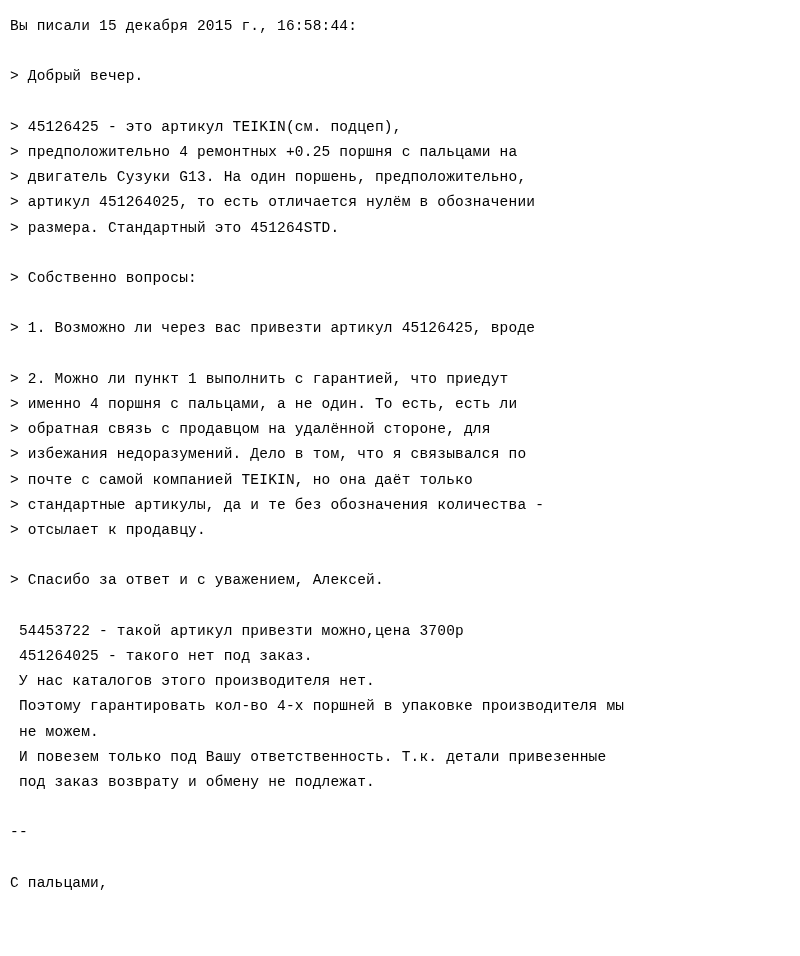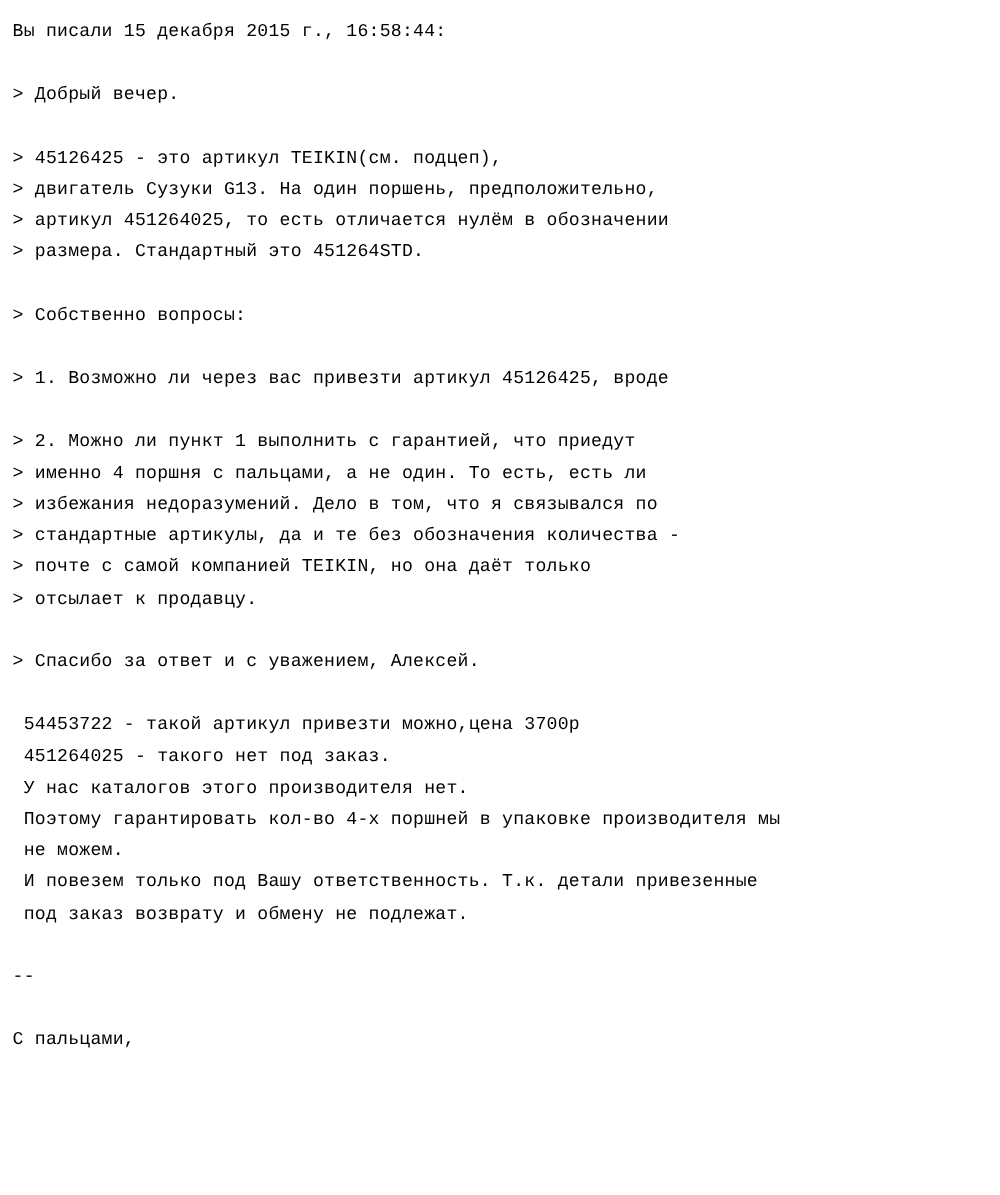--- a/index.html
+++ b/index.html
@@ -33,33 +33,35 @@
 </style>
 </head>
 <body>
 
 <div class="page">
   <div class="line">Вы писали 15 декабря 2015 г., 16:58:44:</div>
   <div class="line blank"></div>
   <div class="line">&gt; Добрый вечер.</div>
   <div class="line blank"></div>
   <div class="line">&gt; 45126425 - это артикул TEIKIN(см. подцеп),</div>
+  <div class="line">&gt; предположительно 4 ремонтных +0.25 поршня с пальцами на</div>
   <div class="line">&gt; двигатель Сузуки G13. На один поршень, предположительно,</div>
   <div class="line">&gt; артикул 451264025, то есть отличается нулём в обозначении</div>
   <div class="line">&gt; размера. Стандартный это 451264STD.</div>
   <div class="line blank"></div>
   <div class="line">&gt; Собственно вопросы:</div>
   <div class="line blank"></div>
   <div class="line">&gt; 1. Возможно ли через вас привезти артикул 45126425, вроде</div>
   <div class="line blank"></div>
   <div class="line">&gt; 2. Можно ли пункт 1 выполнить с гарантией, что приедут</div>
   <div class="line">&gt; именно 4 поршня с пальцами, а не один. То есть, есть ли</div>
+  <div class="line">&gt; обратная связь с продавцом на удалённой стороне, для</div>
   <div class="line">&gt; избежания недоразумений. Дело в том, что я связывался по</div>
+  <div class="line">&gt; почте с самой компанией TEIKIN, но она даёт только</div>
   <div class="line">&gt; стандартные артикулы, да и те без обозначения количества -</div>
-  <div class="line">&gt; почте с самой компанией TEIKIN, но она даёт только</div>
   <div class="line">&gt; отсылает к продавцу.</div>
   <div class="line blank"></div>
   <div class="line">&gt; Спасибо за ответ и с уважением, Алексей.</div>
   <div class="line blank"></div>
   <div class="line"> 54453722 - такой артикул привезти можно,цена 3700р</div>
   <div class="line"> 451264025 - такого нет под заказ.</div>
   <div class="line"> У нас каталогов этого производителя нет.</div>
   <div class="line"> Поэтому гарантировать кол-во 4-х поршней в упаковке производителя мы</div>
   <div class="line"> не можем.</div>
   <div class="line"> И повезем только под Вашу ответственность. Т.к. детали привезенные</div>

